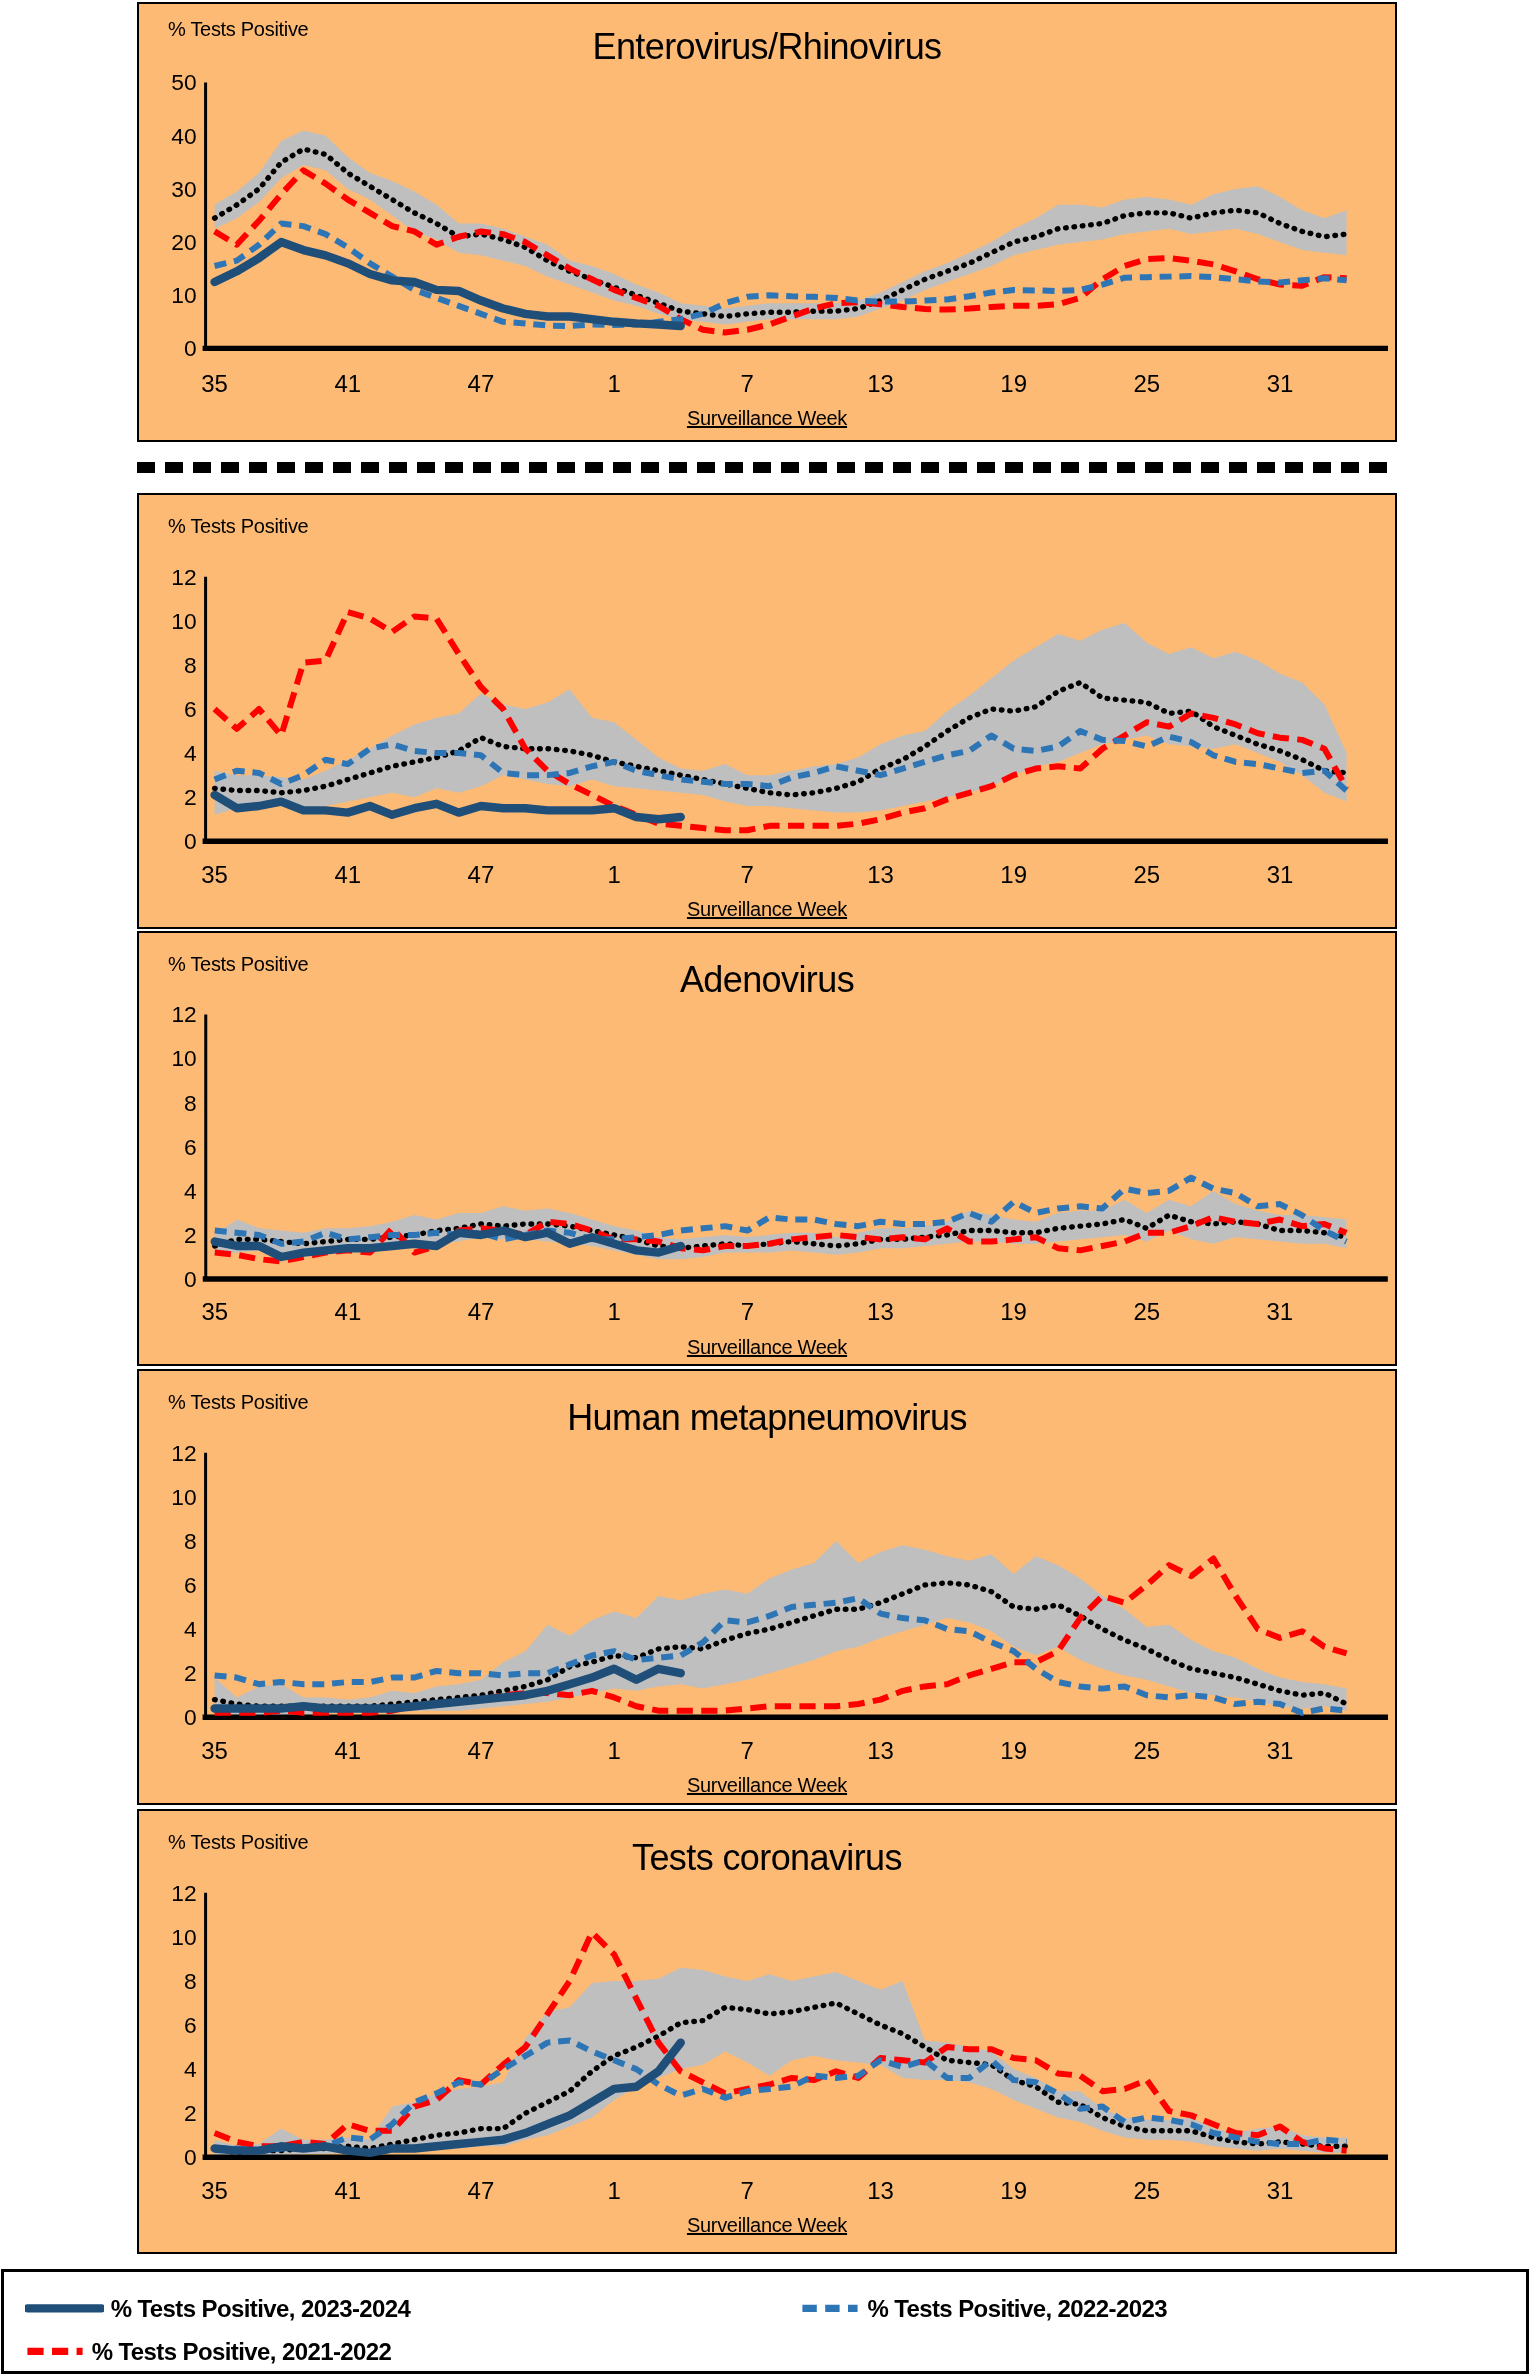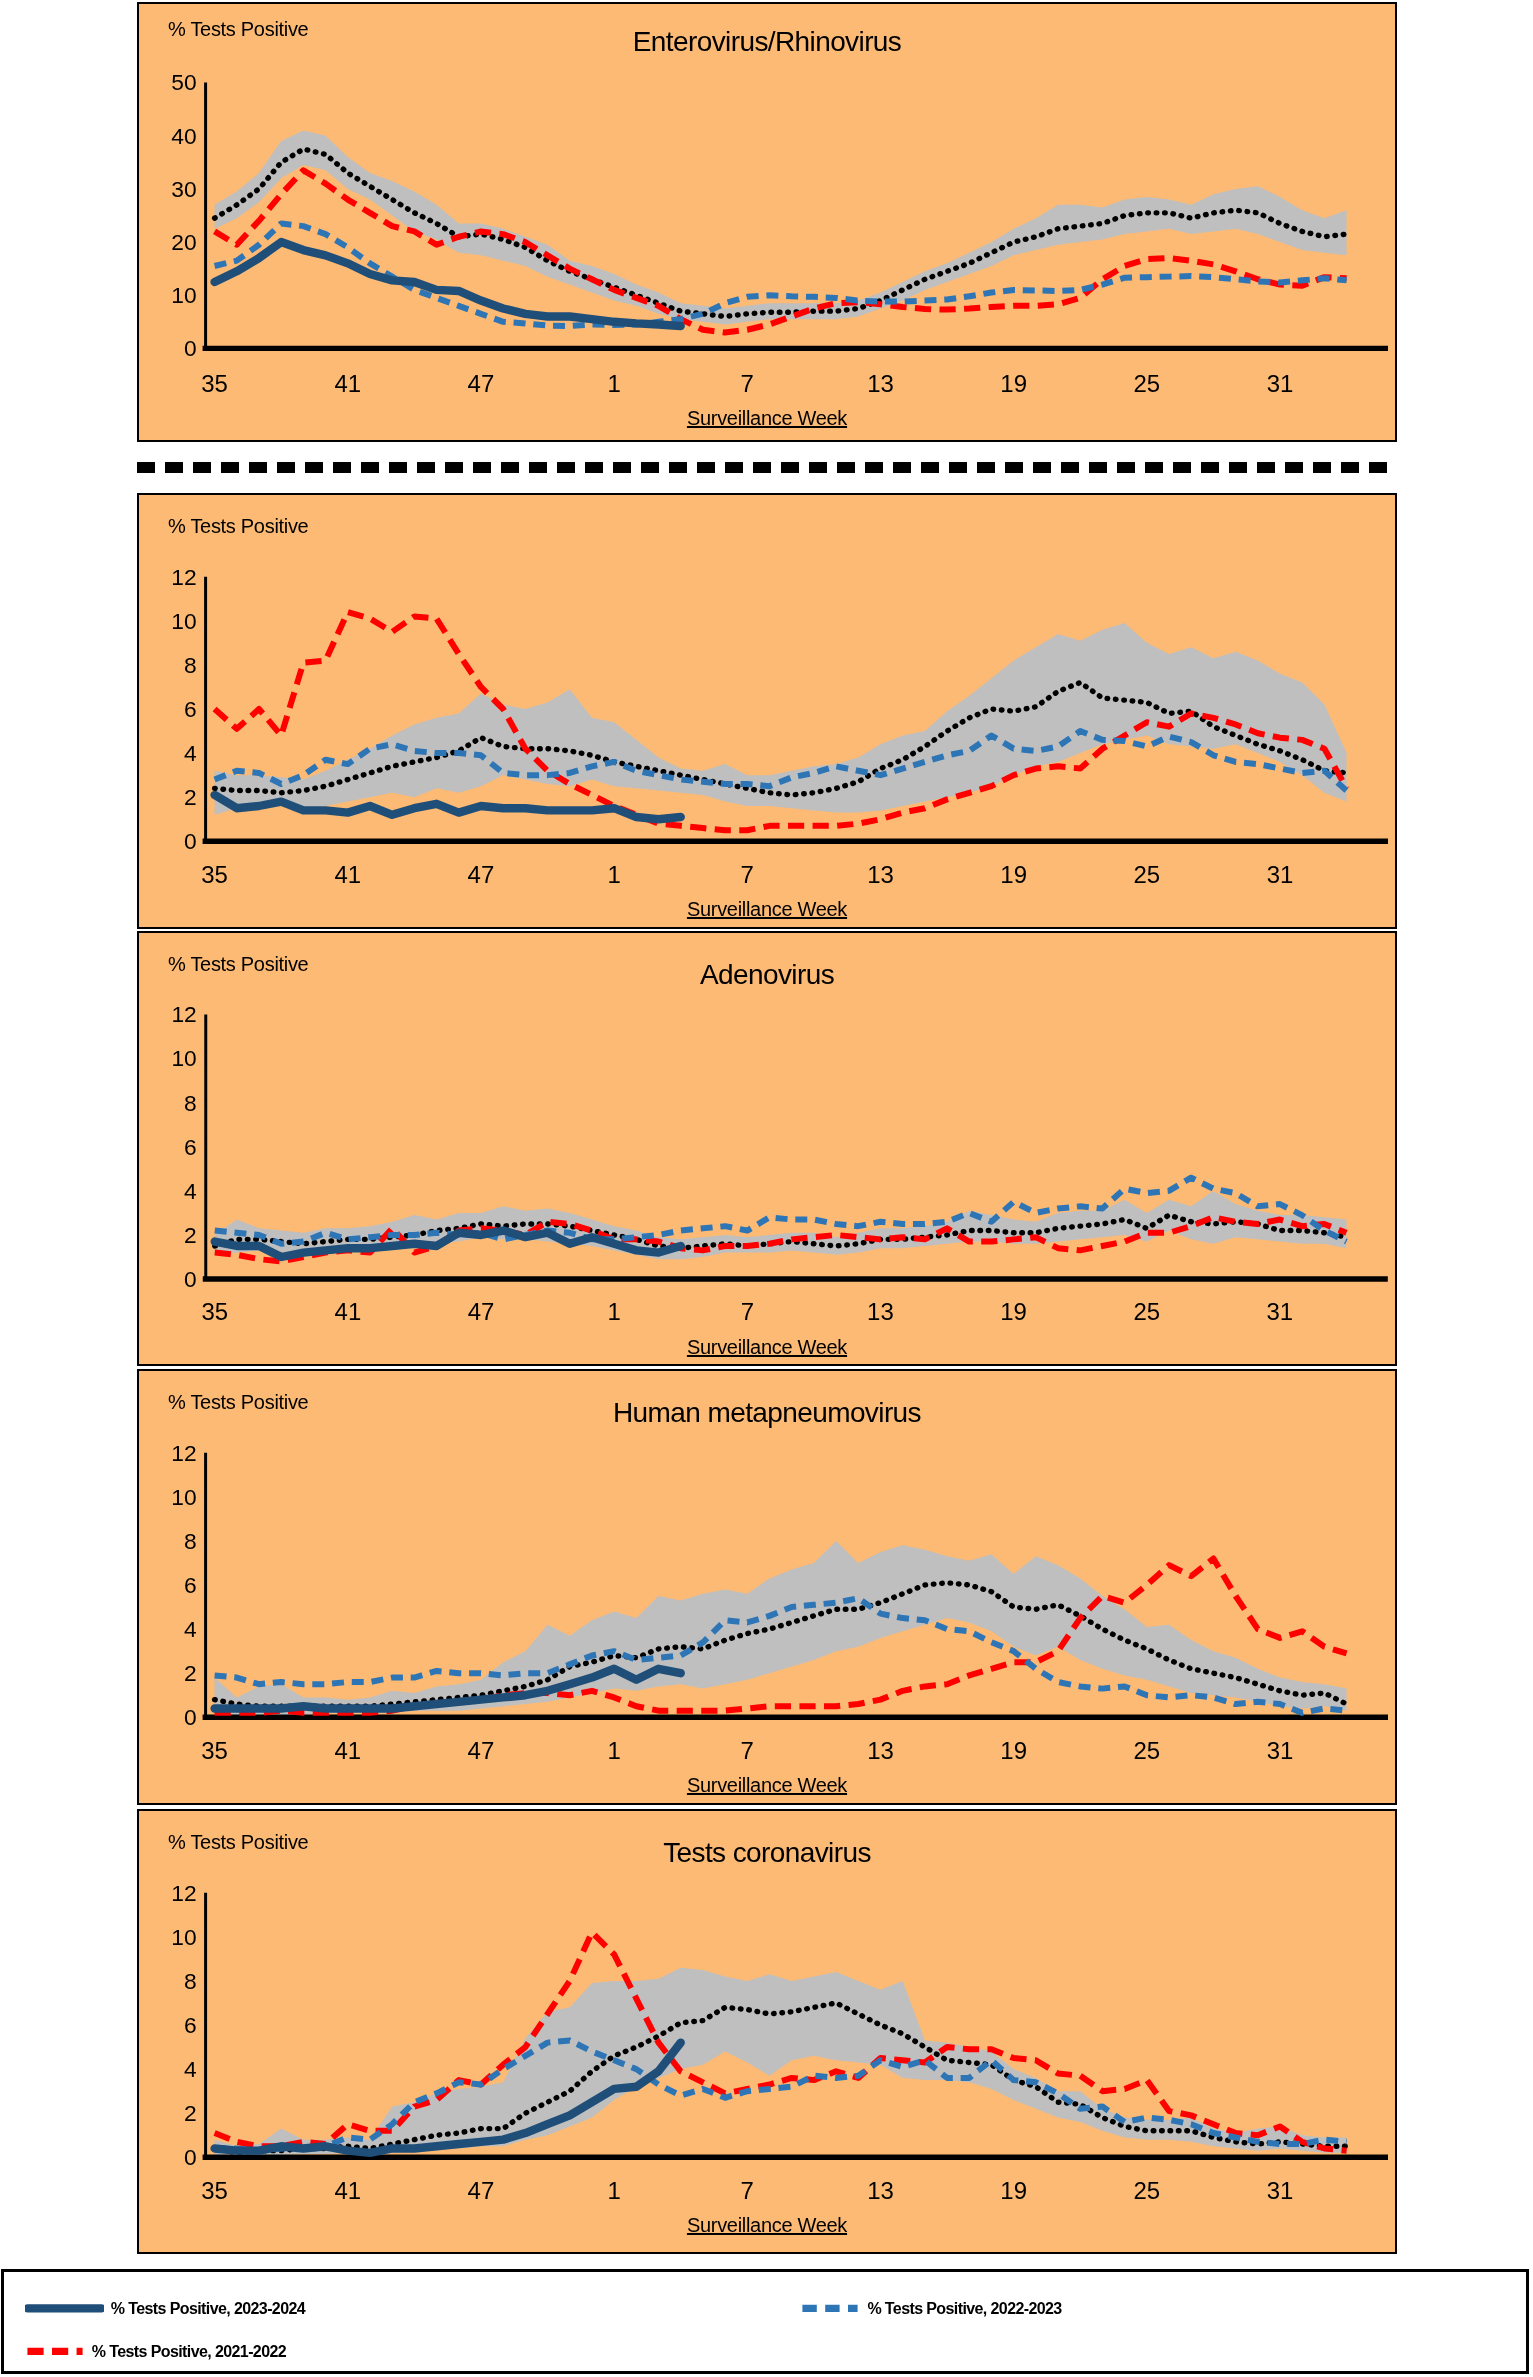--- a/index.html
+++ b/index.html
@@ -9,40 +9,40 @@
   }
   .panel{
     position:absolute;left:137px;width:1260px;background:#fdba74;
     border:2.4px solid #000;box-sizing:border-box;
   }
   .panel .ylab{
     position:absolute;left:29px;font-size:20px;letter-spacing:-0.3px;white-space:nowrap;
   }
   .panel .title{
     position:absolute;left:0;width:100%;text-align:center;
-    font-size:28px;letter-spacing:-0.6px;white-space:nowrap;
+    font-size:36px;letter-spacing:-0.6px;white-space:nowrap;
   }
   .panel .xlab{
     position:absolute;left:0;top:403px;width:100%;text-align:center;
     font-size:20px;letter-spacing:-0.3px;text-decoration:underline;
   }
   .panel svg.plot{position:absolute;left:0;top:0;}
   .divider{
     position:absolute;left:137px;top:462px;width:1259px;height:10.8px;
     background:repeating-linear-gradient(90deg,#000 0 18px,transparent 18px 28px);
   }
   .legend{
     position:absolute;left:1.2px;top:2269px;width:1528px;height:105px;
     border:3.6px solid #000;box-sizing:border-box;background:#fff;
   }
   .lentry{
     position:absolute;height:29px;display:flex;align-items:center;gap:7.2px;
   }
   .lentry .ltext{
-    font-size:16px;font-weight:bold;letter-spacing:-0.6px;white-space:nowrap;line-height:29px;
+    font-size:24px;font-weight:bold;letter-spacing:-0.6px;white-space:nowrap;line-height:29px;
   }
   .lentry svg{display:block;}
 </style>
 </head>
 <body>
 
 <section class="panel" style="top:2.4px;height:440px;">
   <div class="ylab" style="top:13.2px;">% Tests Positive</div>
   <div class="title" style="top:21.6px;">Enterovirus/Rhinovirus</div>
   <svg class="plot" width="1255" height="435" viewBox="4 4 2092 725">

